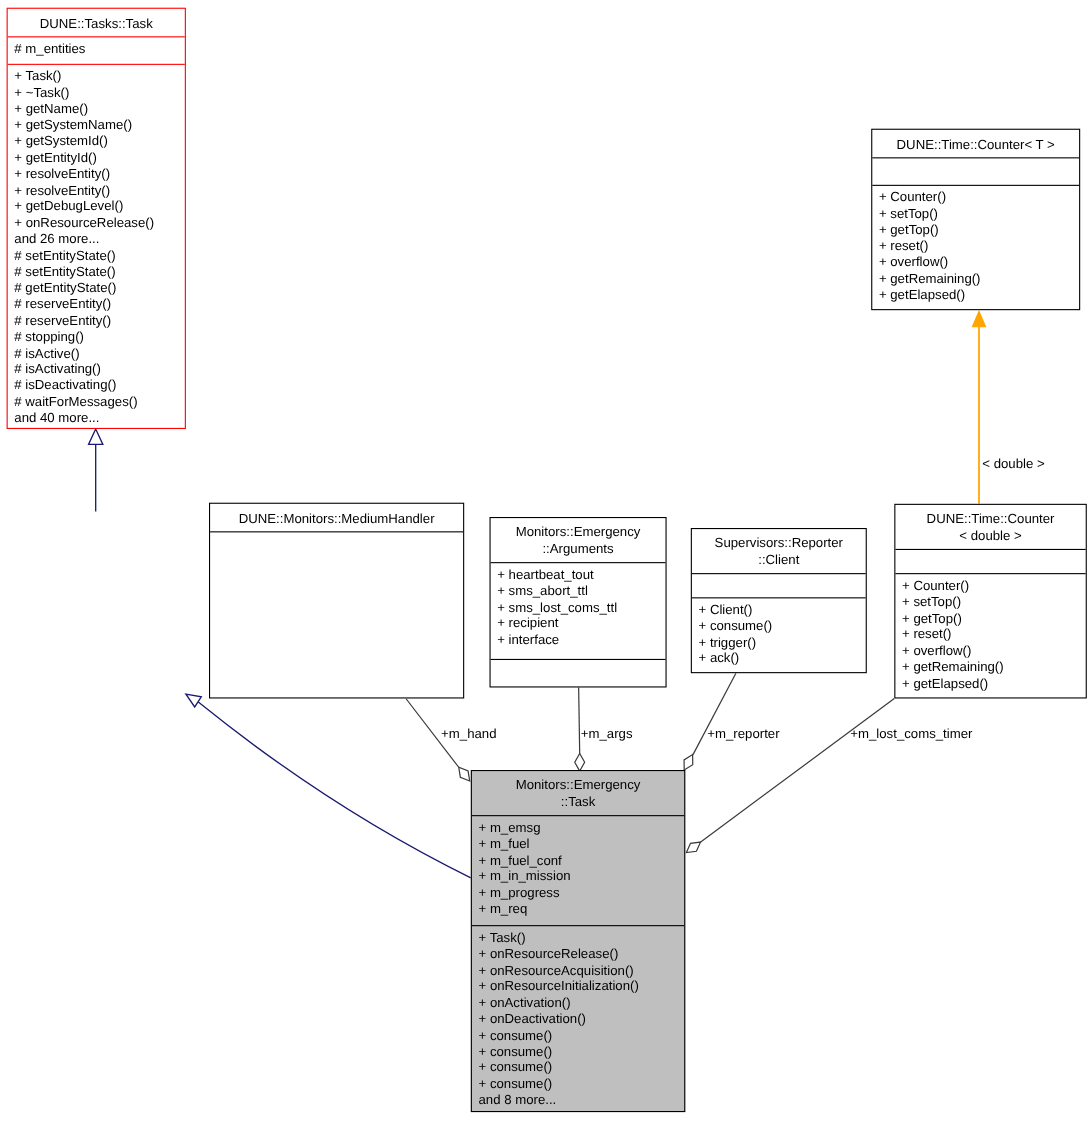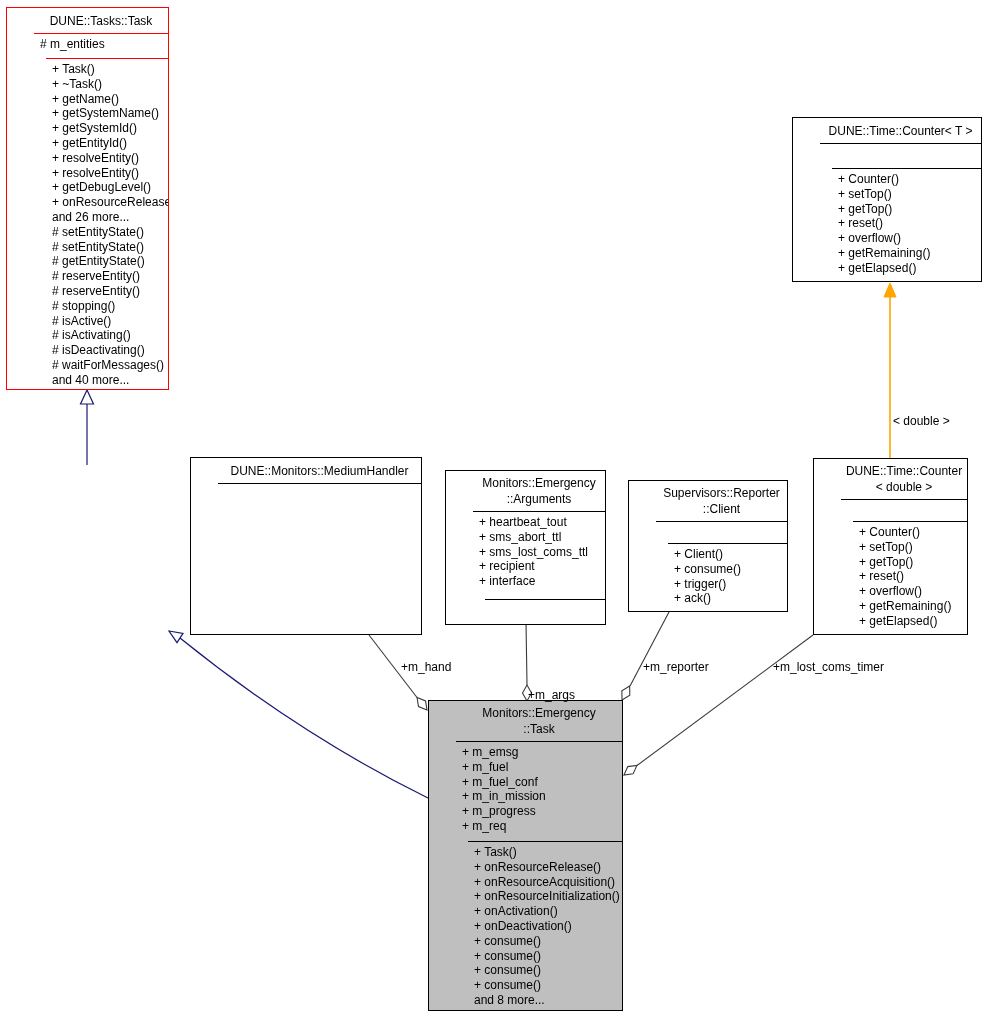--- a/index.html
+++ b/index.html
@@ -11,60 +11,60 @@
     font-size:12px;color:#000;
     overflow:hidden;
   }
   svg.edges{position:absolute;left:0;top:0;pointer-events:none;}
 
   .uml{
     position:absolute;
     box-sizing:border-box;
     background:#ffffff;
     border:1px solid #000;
-    display:flex;flex-direction:column;padding-left:27px;
+    display:flex;flex-direction:column;
   }
   .uml .ttl{
     display:flex;align-items:center;justify-content:center;
     text-align:center;white-space:pre-line;line-height:16px;
     flex:0 0 auto;box-sizing:border-box;
   }
   .uml .sec{
     border-top:1px solid #000;
     padding:3px 6px 2px 6px;
     box-sizing:border-box;flex:0 0 auto;
     overflow:hidden;
   }
-  .uml .sec.meths{flex:1 1 auto;margin-left:12px;}
+  .uml .sec.meths{flex:1 1 auto;}
   .member{line-height:14.8px;white-space:pre;}
   .uml.red{border-color:#FF0000;}
   .uml.red .sec{border-top-color:#FF0000;}
   .uml.filled{background:#BFBFBF;}
 
   
   #b-task      {left:6px;  top:7px;   width:163px; height:383px;}
   #b-task .ttl {height:25px;}         #b-task .attrs{height:25px;}
   #b-counter-t {left:792px;top:117px; width:190px; height:165px;}
   #b-counter-t .ttl{height:25px;}     #b-counter-t .attrs{height:25px;}
   #b-periodic  {left:6px;  top:465px; width:162px; height:165px;}
   #b-periodic .ttl{height:25px;}      #b-periodic .attrs{height:25px;}
   #b-medium    {left:190px;top:457px; width:232px; height:178px;}
   #b-medium .ttl{height:25px;text-align:center;}        #b-medium .attrs{height:25px;}
   #b-args      {left:445px;top:470px; width:161px; height:155px;}
   #b-args .ttl{height:40px;}          #b-args .attrs{height:88px;}
   #b-client    {left:628px;top:480px; width:160px; height:132px;}
   #b-client .ttl{height:40px;}        #b-client .attrs{height:22px;}
-  #b-counter-d {left:813px;top:458px; width:155px; height:177px;}
+  #b-counter-d {left:813px;top:458px; width:175px; height:177px;}
   #b-counter-d .ttl{height:40px;}     #b-counter-d .attrs{height:22px;}
   #b-etask     {left:428px;top:700px; width:195px; height:311px;}
   #b-etask .ttl{height:40px;}         #b-etask .attrs{height:100px;}
 
   .edge-label{position:absolute;font-size:12px;line-height:14px;color:#000;white-space:pre;}
   #lbl-m-hand{left:401px;top:660px;}
-  #lbl-m-args{left:528px;top:688px;}
+  #lbl-m-args{left:528px;top:660px;}
   #lbl-m-reporter{left:643px;top:660px;}
   #lbl-m-lost{left:773px;top:660px;}
   #lbl-double{left:893px;top:414px;}
 </style>
 </head>
 <body>
 
 <div id="canvas">
 
   <svg class="edges" width="993" height="1019" viewBox="0 0 993 1019">

